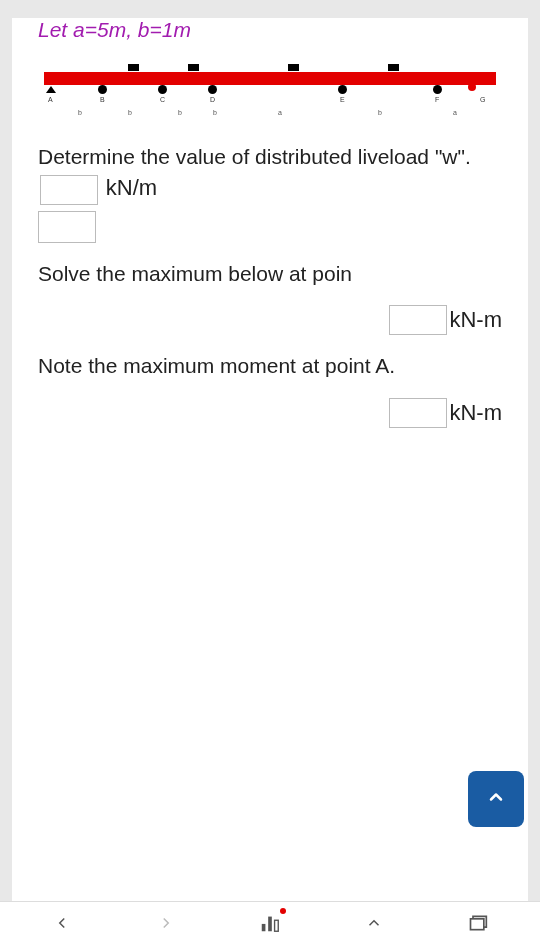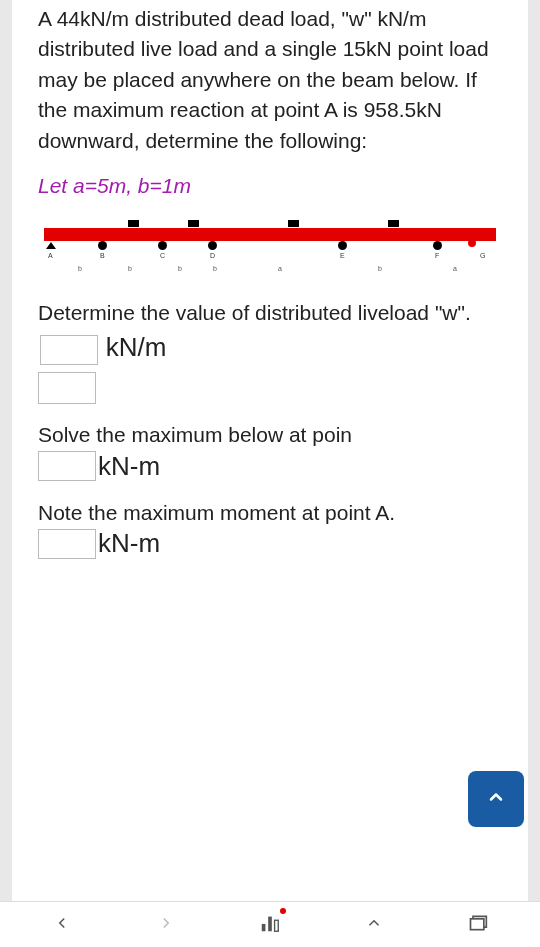--- a/index.html
+++ b/index.html
@@ -116,24 +116,25 @@
       border: 1px solid #bbb;
       background: #fff;
       margin-top: 6px;
       font-size: 18px;
       padding: 2px 4px;
     }
     .inline-row {
       display: flex;
       align-items: center;
       gap: 2px;
-      margin-top: 0;
+      margin-top: 16px;
+      justify-content: flex-end;
     }
     .unit-text {
-      font-size: 26px;
+      font-size: 22px;
       color: #222;
     }
     .scroll-top-btn {
       position: absolute;
       right: 16px;
       bottom: 120px;
       width: 56px;
       height: 56px;
       background: #1a5ca3;
       border-radius: 8px;
@@ -178,21 +179,20 @@
       height: 6px;
       background: #e30000;
       border-radius: 50%;
     }
   </style>
 </head>
 <body>
 
 <div class="card">
 
-  <div class="question-text">A 44kN/m distributed dead load, "w" kN/m distributed live load and a single 15kN point load may be placed anywhere on the beam below. If the maximum reaction at point A is 958.5kN downward, determine the following:</div>
 
   <div class="let-text">Let a=5m, b=1m</div>
 
   <div class="beam-figure">
     <div class="beam-bar"></div>
 
     <div class="beam-support" style="left:90px"></div>
     <div class="beam-support" style="left:150px"></div>
     <div class="beam-support" style="left:250px"></div>
     <div class="beam-support" style="left:350px"></div>

